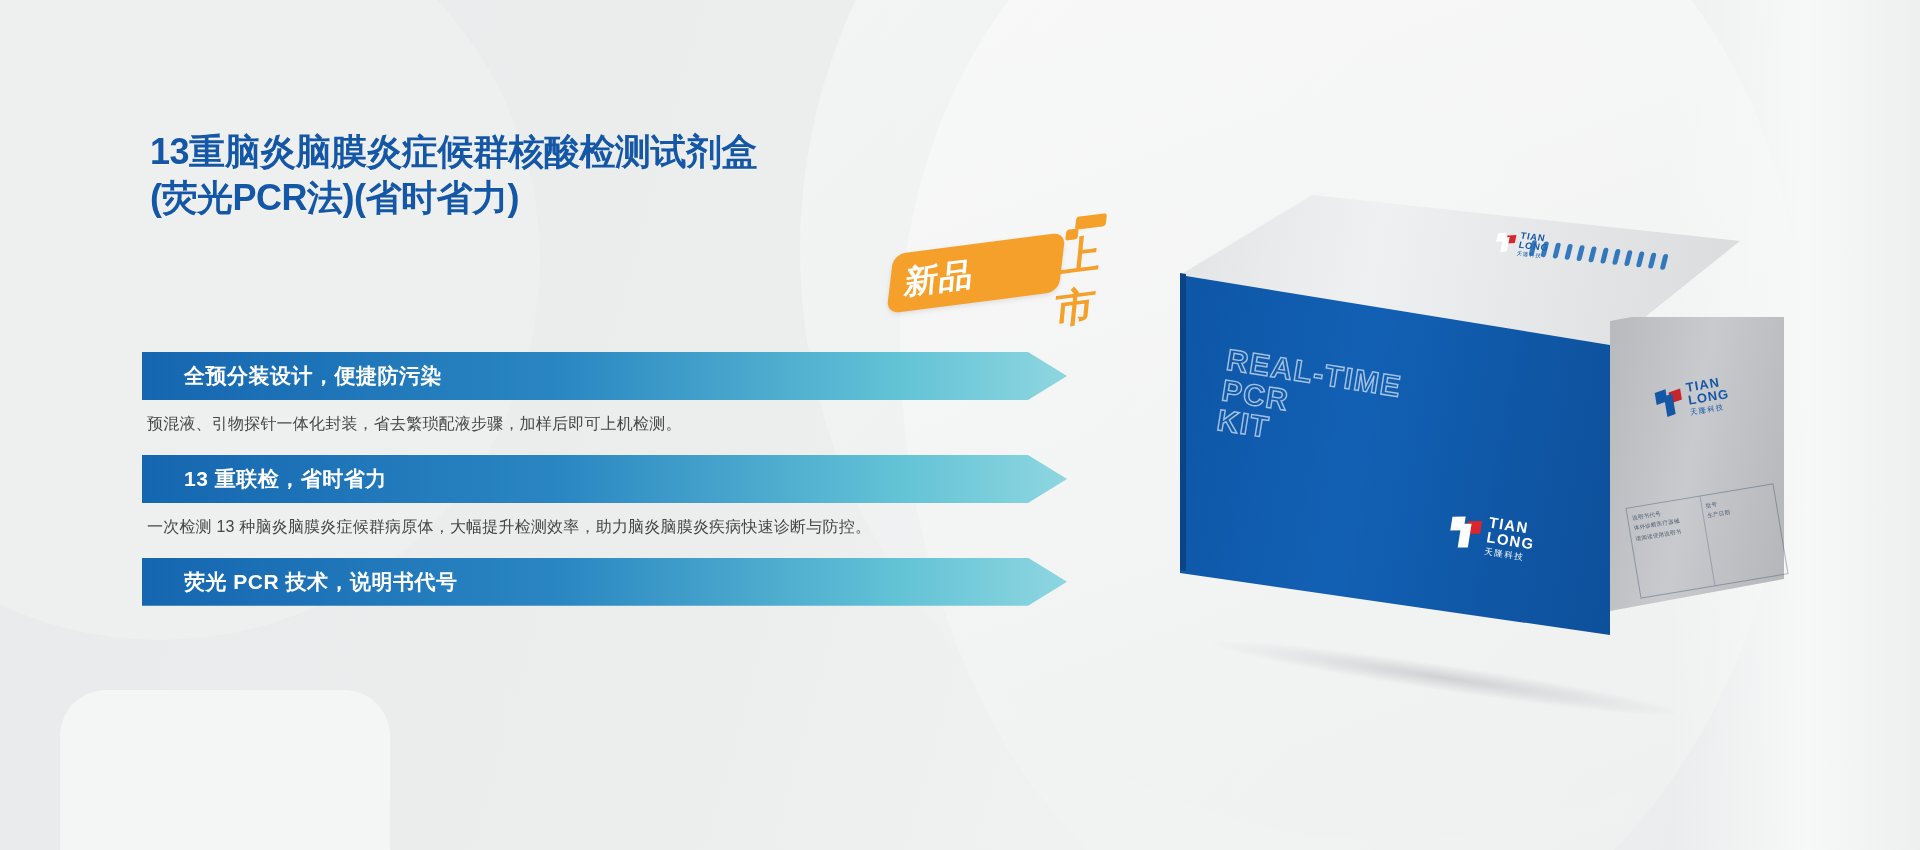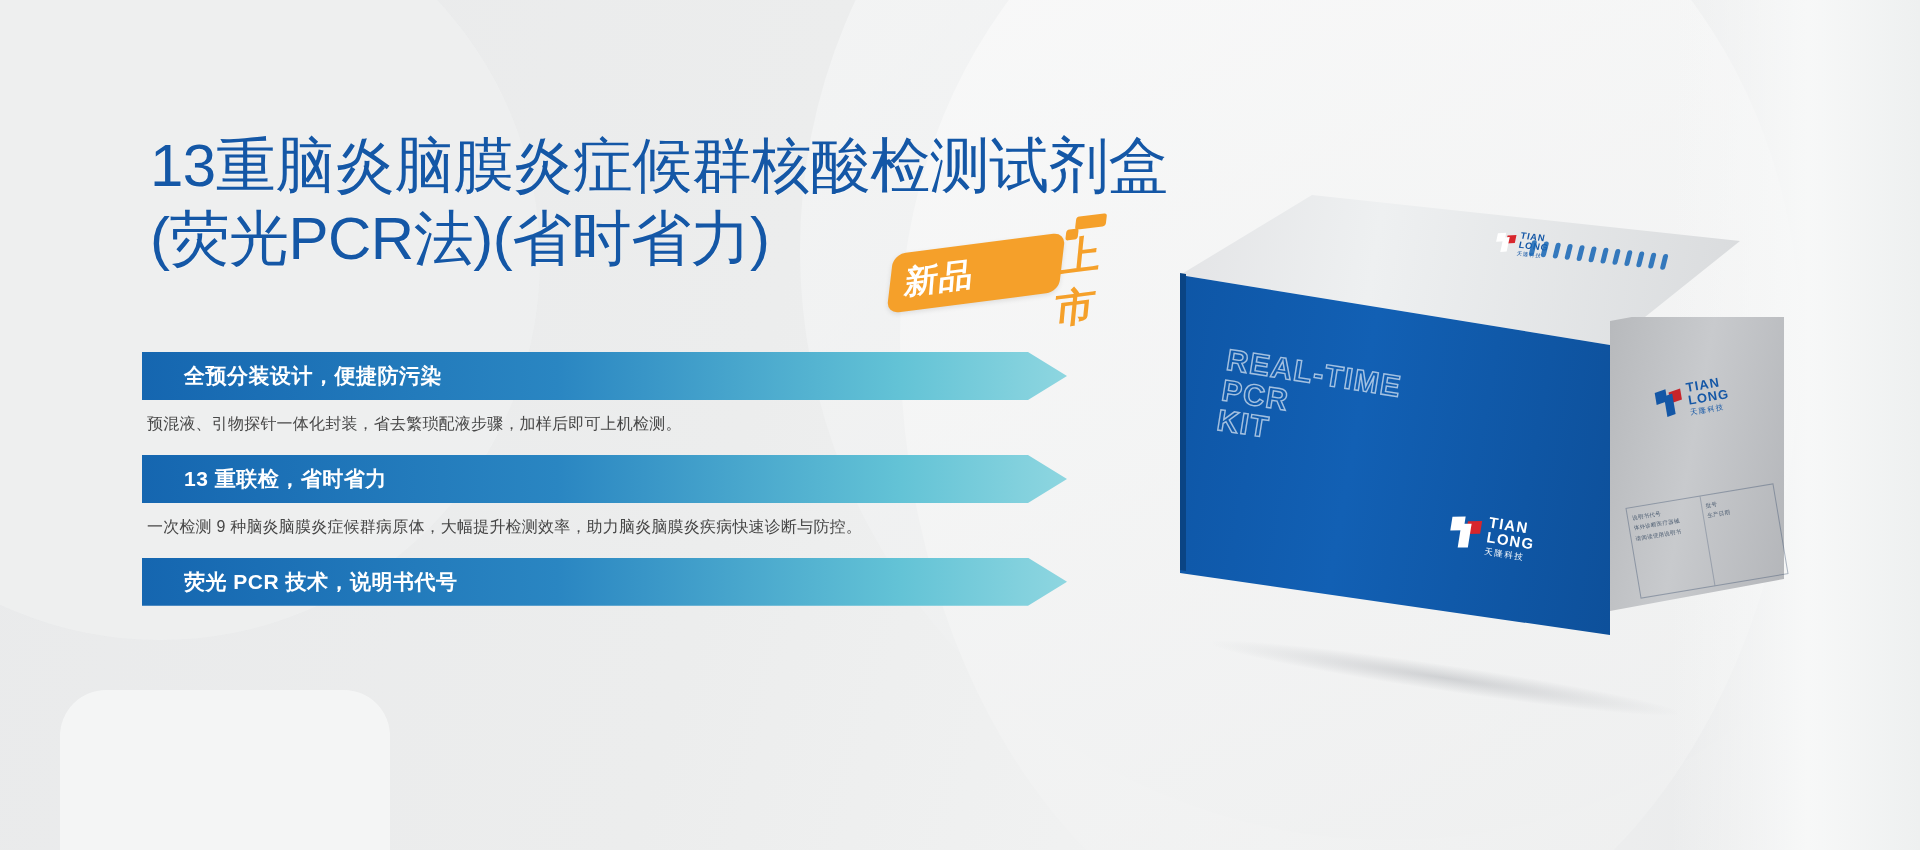--- a/index.html
+++ b/index.html
@@ -22,21 +22,21 @@
               background:linear-gradient(160deg,#fbfbfb 0%,#eeefef 100%); opacity:.8; }
   .bg-soft-l { position:absolute; left:-220px; top:-120px; width:760px; height:760px;
                border-radius:50%; background:#f0f1f1; opacity:.7; }
   .bg-round-bl { position:absolute; left:60px; bottom:-170px; width:330px; height:330px;
                  border-radius:46px; background:#f4f5f5; opacity:.95; }
   .bg-vert-strip { position:absolute; right:0; top:0; width:250px; height:850px;
                    background:linear-gradient(90deg,rgba(255,255,255,0) 0%,#f7f8f8 55%,#eef0f0 100%); }
 
   
   .title-wrap { position:absolute; left:150px; top:132px; }
-  .title-line { color:#1457a6; font-weight:400; font-size:60px; line-height:1.12;
+  .title-line { color:#1457a6; font-weight:700; font-size:36px; line-height:1.12;
                 letter-spacing:-0.5px; white-space:nowrap;
                 font-family:"Liberation Sans","DejaVu Sans",sans-serif;
                 text-shadow:0 1px 0 rgba(255,255,255,.35); }
   .title-line.l2 { margin-top:6px; }
 
   
   .badge { position:absolute; left:880px; top:215px; width:250px; height:95px; }
   .badge-plate { position:absolute; left:12px; top:28px; width:168px; height:60px;
                  background:#f5a02a; border-radius:12px;
                  transform:skewX(-14deg) rotate(-7.5deg);
@@ -161,21 +161,21 @@
         <div class="fbar-text">全预分装设计，便捷防污染</div>
       </div>
       <div class="fdesc">预混液、引物探针一体化封装，省去繁琐配液步骤，加样后即可上机检测。</div>
     </div>
 
     <div class="feature">
       <div class="fbar">
         <div class="fbar-shape"></div>
         <div class="fbar-text">13 重联检，省时省力</div>
       </div>
-      <div class="fdesc">一次检测 9 种脑炎脑膜炎症候群病原体，大幅提升检测效率，助力脑炎脑膜炎疾病快速诊断与防控。</div>
+      <div class="fdesc">一次检测 13 种脑炎脑膜炎症候群病原体，大幅提升检测效率，助力脑炎脑膜炎疾病快速诊断与防控。</div>
     </div>
 
     <div class="feature">
       <div class="fbar">
         <div class="fbar-shape"></div>
         <div class="fbar-text">荧光 PCR 技术，说明书代号</div>
       </div>
     </div>
 
   </div>

